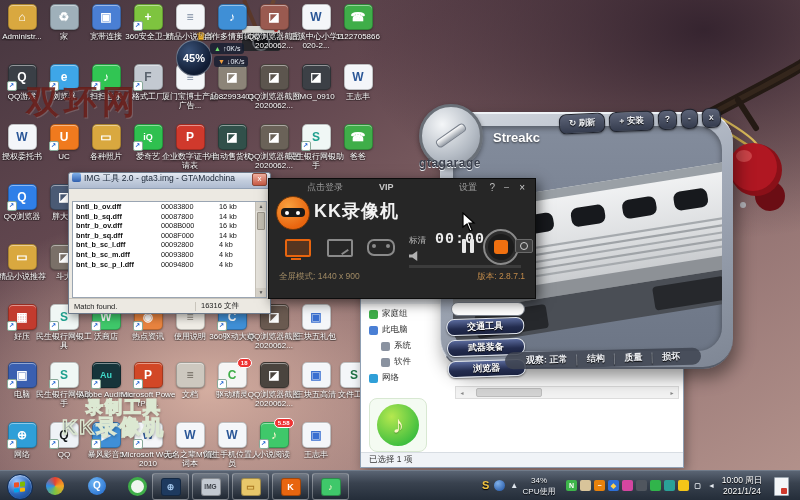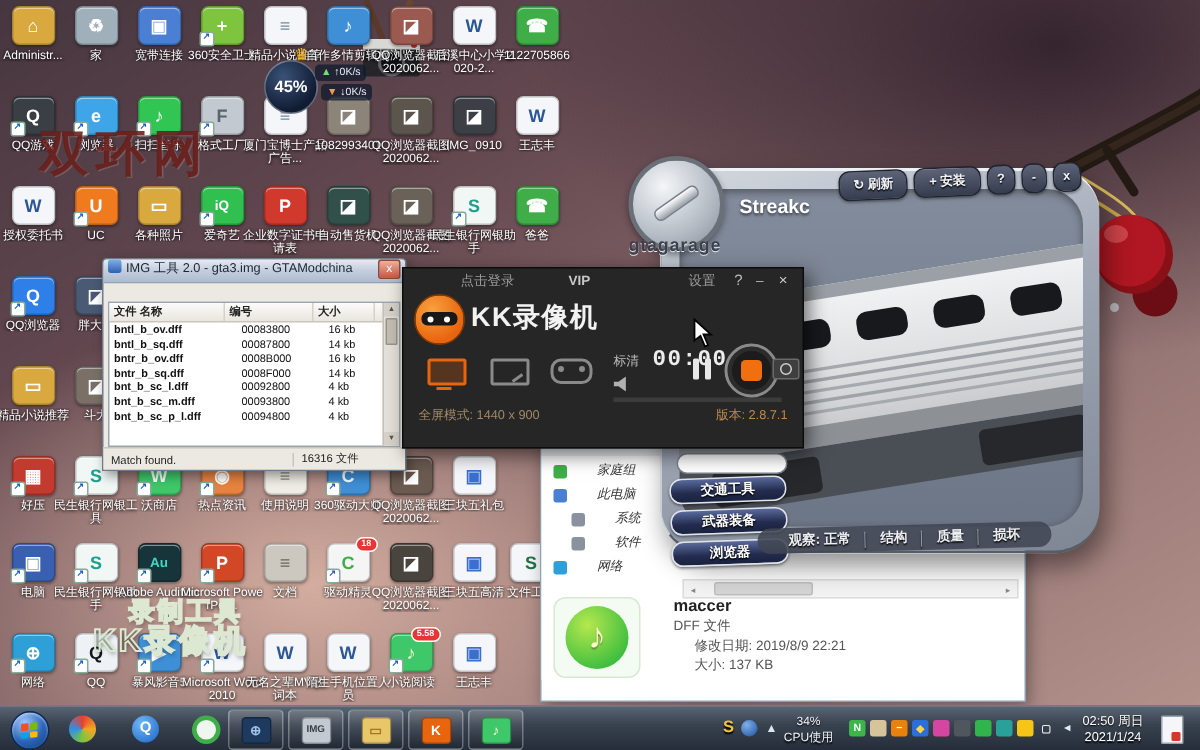--- a/index.html
+++ b/index.html
@@ -71,21 +71,21 @@
   #img-statusbar{position:absolute;left:0;right:0;bottom:0;height:14px;background:#ece9e2;border-top:1px solid #c9c5bc;
     display:flex;align-items:center;font-size:7.5px;color:#222;}
   #img-status-left{flex:1;padding:0 5px;border-right:1px solid #c9c5bc;}
   #img-status-right{width:64px;padding:0 5px;}
 
   
   #explorer{left:360px;top:185px;width:322px;height:281px;z-index:4;background:#fff;border:1px solid #8fa0b4;
     box-shadow:2px 3px 10px rgba(0,0,0,.35);}
   #explorer-top{height:120px;background:linear-gradient(#f4f7fa,#eef1f5);border-bottom:1px solid #e0e4e8;}
   #explorer-sidebar{position:absolute;left:0;top:118px;width:82px;bottom:14px;background:#fff;padding-top:2px;}
-  .exp-item{display:flex;align-items:center;gap:20px;font-size:8.5px;color:#333;padding:2px 0 2px 8px;font-style:italic;}
+  .exp-item{display:flex;align-items:center;gap:4px;font-size:8.5px;color:#333;padding:2px 0 2px 8px;}
   .exp-item.ind{padding-left:20px;}
   .exp-ico{width:9px;height:9px;border-radius:2px;flex:0 0 9px;}
   #exp-hscroll{position:absolute;left:94px;top:200px;width:222px;height:11px;background:#f2f2f2;border:1px solid #dcdcdc;display:flex;align-items:center;}
   #exp-hscroll .harr{width:12px;font-size:6px;color:#888;text-align:center;}
   #exp-hscroll .hthumb{width:64px;height:7px;background:#d4d4d4;border:1px solid #bdbdbd;border-radius:2px;margin-left:8px;}
   #exp-file{position:absolute;left:8px;top:212px;right:6px;height:54px;display:flex;}
   #exp-file-icon{width:56px;height:52px;border-radius:8px;background:#f4fbf2;border:1px solid #d8e8d2;
     display:flex;align-items:center;justify-content:center;}
   #exp-file-icon .note{width:42px;height:42px;border-radius:50%;background:radial-gradient(circle at 35% 30%,#b5e84f,#3fbe3f 75%);
     color:#fff8c8;font-size:24px;display:flex;align-items:center;justify-content:center;text-shadow:0 1px 1px rgba(0,0,0,.3);}
@@ -462,26 +462,20 @@
   <div id="net-up" class="abs net-badge"><span class="up">▲</span> <span>↑0K/s</span></div>
   <div id="net-down" class="abs net-badge"><span class="dn">▼</span> <span>↓0K/s</span></div>
 
   <div id="img-tool" class="abs">
     <div id="img-titlebar">
       <div id="img-title-icon"></div>
       <div id="img-title-text">IMG 工具 2.0 - gta3.img - GTAModchina</div>
       <div id="img-close">x</div>
     </div>
     <div id="img-listarea">
-      <div id="img-colhead">
-        <span class="col-name">文件 名称</span>
-        <span class="col-id">编号</span>
-        <span class="col-size">大小</span>
-        <span class="col-pad"></span>
-      </div>
       <div id="img-file-list">
           <div class="img-row">
             <span class="n">bntl_b_ov.dff</span>
             <span class="i">00083800</span>
             <span class="s">16 kb</span>
           </div>
           <div class="img-row">
             <span class="n">bntl_b_sq.dff</span>
             <span class="i">00087800</span>
             <span class="s">14 kb</span>
@@ -550,26 +544,23 @@
       </div>
     <div id="exp-hscroll">
       <div class="harr">◂</div>
       <div class="hthumb"></div>
       <div class="harr" style="margin-left:auto">▸</div>
     </div>
     <div id="exp-file">
       <div id="exp-file-icon">
           <div class="note">♪</div>
         </div>
-      <div id="exp-file-meta">
-        <div id="exp-file-name">maccer</div>
-        <div>DFF 文件</div>
-        <div class="exp-meta-ind">修改日期: 2019/8/9 22:21</div>
-        <div class="exp-meta-ind">大小: 137 KB</div>
-      </div>
+    </div>
+    <div id="exp-statusbar">
+      <span>已选择 1 项</span>
     </div>
   </div>
 
   <div id="garage" class="abs">
     <div id="garage-viewport">
       <svg viewBox="0 0 279 225" width="279" height="225">
         <defs>
           <linearGradient id="tb" x1="0" y1="0" x2="0" y2="1">
             <stop offset="0" stop-color="#f3f4f5"></stop>
               <stop offset=".45" stop-color="#dddfe1"></stop>
@@ -706,21 +697,21 @@
         <span class="tray-ico" style="background: rgb(45, 111, 216); color: rgb(255, 210, 74);">◆</span>
         <span class="tray-ico" style="background: rgb(212, 70, 160);"></span>
         <span class="tray-ico" style="background: rgb(80, 86, 94);"></span>
         <span class="tray-ico" style="background: rgb(49, 180, 75);"></span>
         <span class="tray-ico" style="background: rgb(42, 161, 152);"></span>
         <span class="tray-ico" style="background: rgb(245, 197, 24);"></span>
         <span class="tray-ico" style="background: transparent; color: rgb(232, 236, 242);">▢</span>
         <span class="tray-ico" style="background: transparent; color: rgb(232, 236, 242);">◄</span>
       </div>
     <div id="clock">
-      <div>02:50 周日</div>
+      <div>10:00 周日</div>
       <div>2021/1/24</div>
     </div>
     <div id="notif-icon"></div>
   </div>
 
   <svg id="cursor" class="abs" width="14" height="20">
     <polygon points="1,1 1,15 5,12 8,19 10,18 7,11 12,11" fill="#fff" stroke="#000" stroke-width="1.2"></polygon>
   </svg>
 
 </div>

